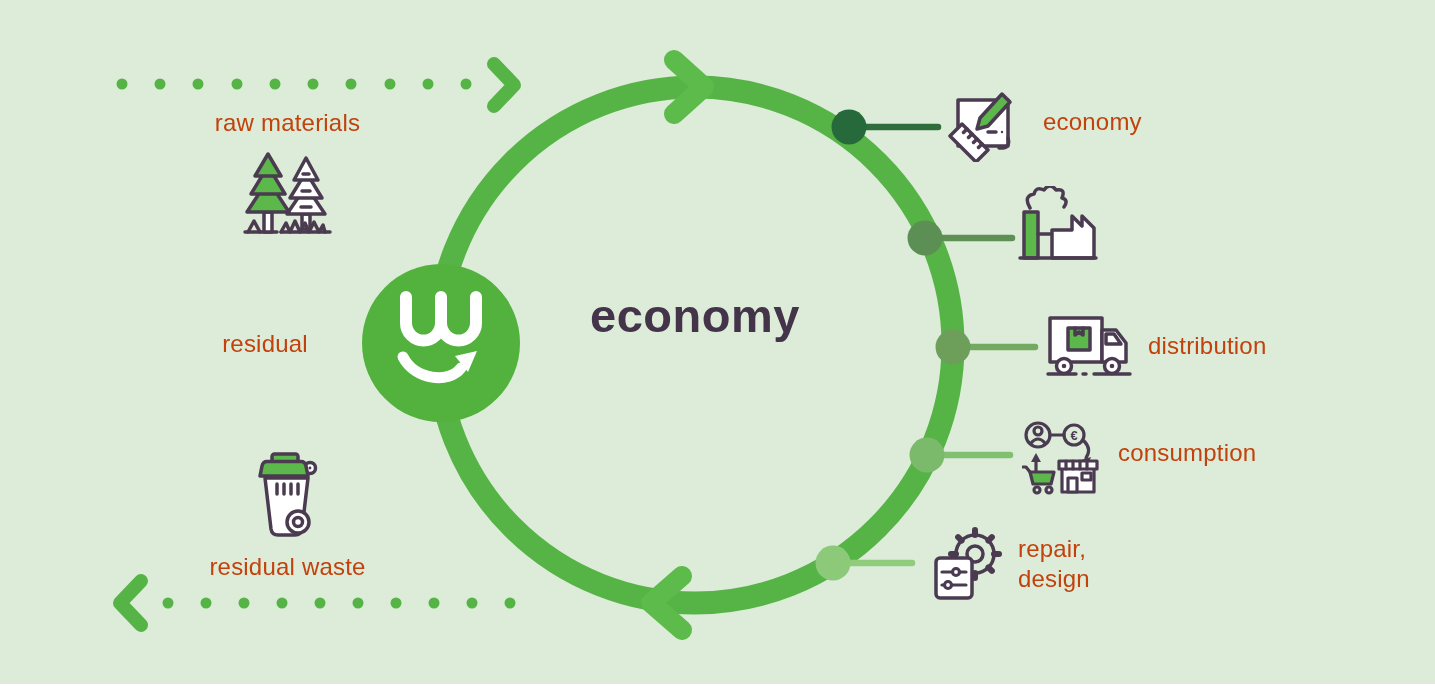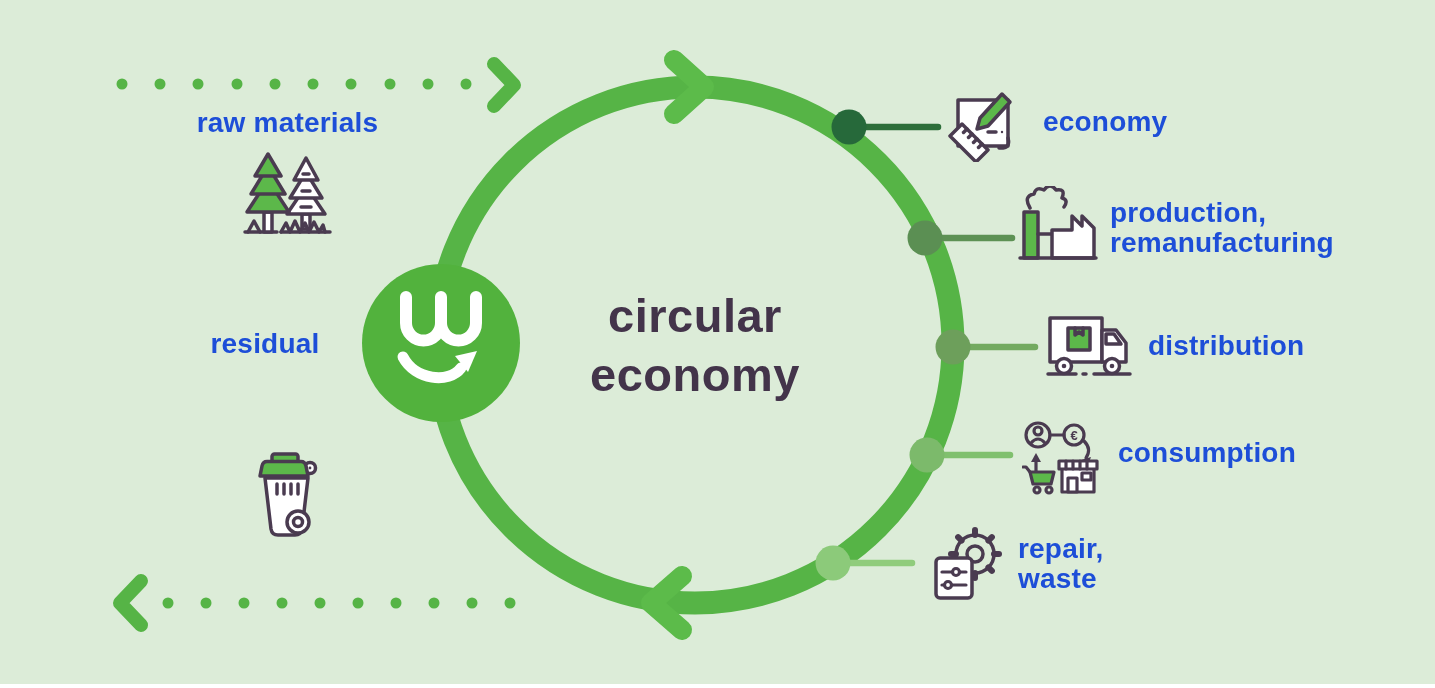--- a/index.html
+++ b/index.html
@@ -1,18 +1,18 @@
 <!DOCTYPE html>
 <html><head>
 <meta charset="utf-8">
 <style>
   html,body{margin:0;padding:0;background:#fff;}
   .canvas{position:relative;width:1435px;height:688px;background:#dcecd8;overflow:hidden;
           font-family:"Liberation Sans",sans-serif;}
-  .lbl{position:absolute;color:#1d4ed8;font-weight:700;font-size:28px;line-height:30px;
+  .lbl{position:absolute;color:#c2410c;font-weight:400;font-size:24px;line-height:30px;
        letter-spacing:.2px;white-space:nowrap;}
   .lbl.center{text-align:center;}
   .title{position:absolute;left:545px;top:286px;width:300px;text-align:center;
          font-size:47px;line-height:59px;font-weight:700;color:#43344a;letter-spacing:.5px;}
   .icon{position:absolute;}
   .bottom-strip{position:absolute;left:0;bottom:0;width:100%;height:4px;background:#ffffff;}
   svg{display:block;}
 </style>
 </head>
 <body>
@@ -201,37 +201,33 @@
       <g stroke-width="3.2">
         <line x1="14" y1="48" x2="38" y2="48"></line>
         <circle cx="28" cy="48" r="3.5" fill="#fff"></circle>
         <line x1="14" y1="61" x2="38" y2="61"></line>
         <circle cx="20" cy="61" r="3.5" fill="#fff"></circle>
       </g>
     </g>
   </svg>
 
   <div class="title">
-    <div>circular</div>
     <div>economy</div>
   </div>
 
   <div class="lbl center" style="left:180px;top:108px;width:215px">raw materials</div>
   <div class="lbl center" style="left:190px;top:329px;width:150px">residual</div>
+  <div class="lbl center" style="left:170px;top:552px;width:235px">residual waste</div>
 
   <div class="lbl" style="left:1043px;top:107px">economy</div>
 
-  <div class="lbl" style="left:1110px;top:198px">
-    <div>production,</div>
-    <div>remanufacturing</div>
-  </div>
 
   <div class="lbl" style="left:1118px;top:438px">consumption</div>
 
   <div class="lbl" style="left:1148px;top:331px">distribution</div>
 
   <div class="lbl" style="left:1018px;top:534px">
     <div>repair,</div>
-    <div>waste</div>
+    <div>design</div>
   </div>
 
   <div class="bottom-strip"></div>
 </div>
 
 </body></html>

